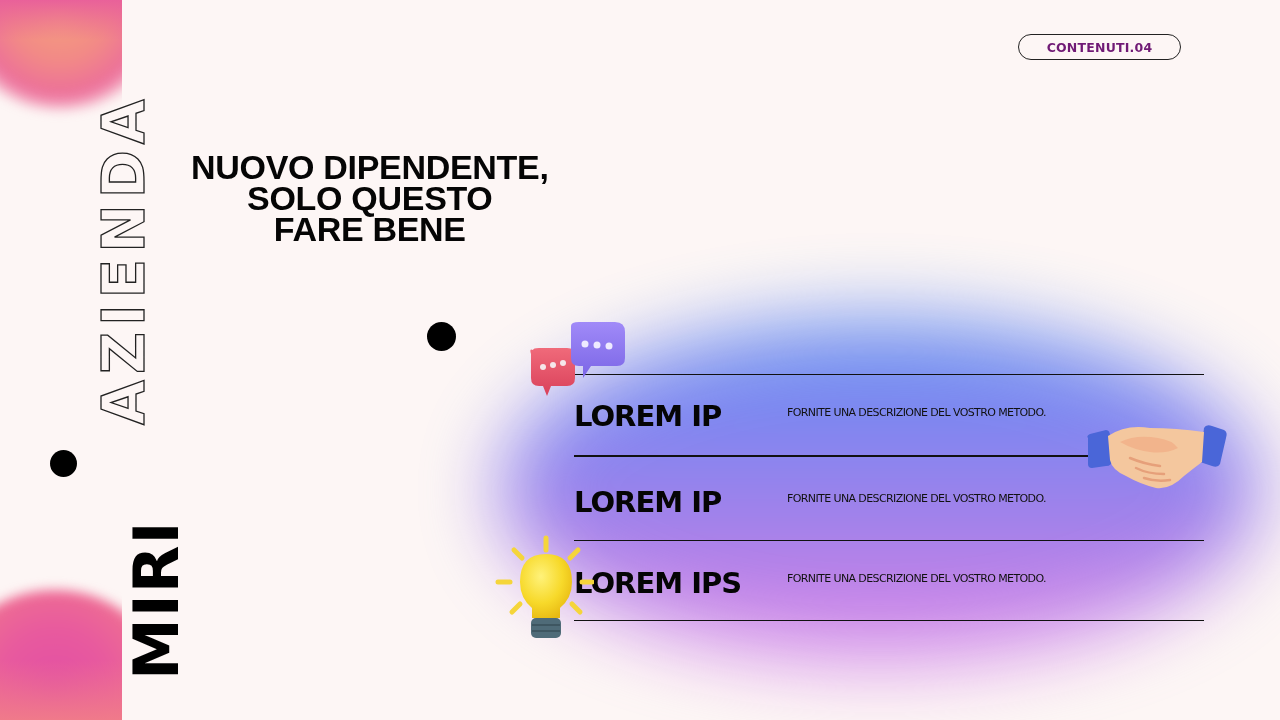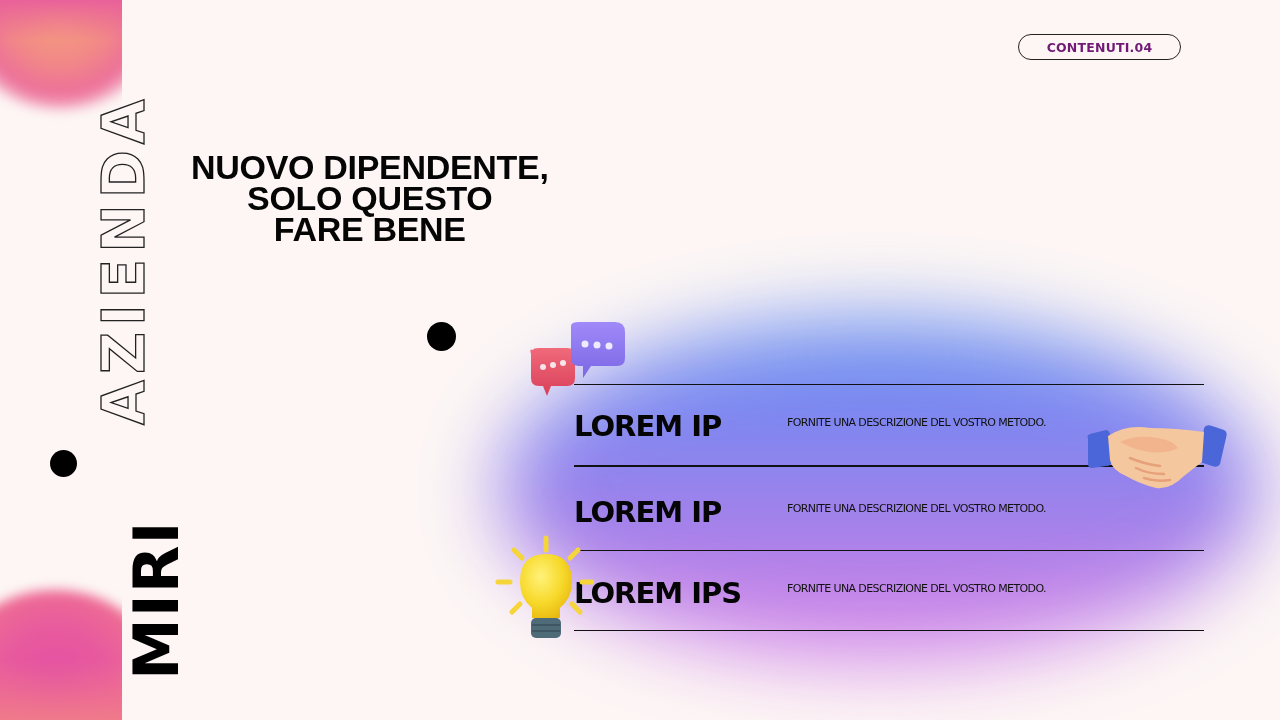--- a/index.html
+++ b/index.html
@@ -73,21 +73,21 @@
     
     .glow {
       position: absolute; left: 500px; top: 320px; width: 760px; height: 340px;
       border-radius: 50%;
       background: linear-gradient(180deg, #5a8cf0 0%, #7f7ff0 35%, #a57ae8 65%, #cf7ee8 90%);
       filter: blur(40px);
       opacity: 0.95;
     }
 
     
-    .list { position: absolute; left: 574px; top: 374px; width: 630px; margin-top: 10px; }
+    .list { position: absolute; left: 574px; top: 374px; width: 630px; }
     .rule { height: 1.3px; background: #111; width: 630px; }
     .row { position: relative; height: 80px; }
     .row-title {
       position: absolute; left: 0; top: 24px;
       font-family: "DejaVu Sans", sans-serif; font-weight: bold;
       font-size: 29px; color: #050505; letter-spacing: -1px; white-space: nowrap;
     }
     .row-desc {
       position: absolute; left: 213px; top: 31px;
       font-family: "DejaVu Sans", sans-serif; font-size: 11px; color: #111;

